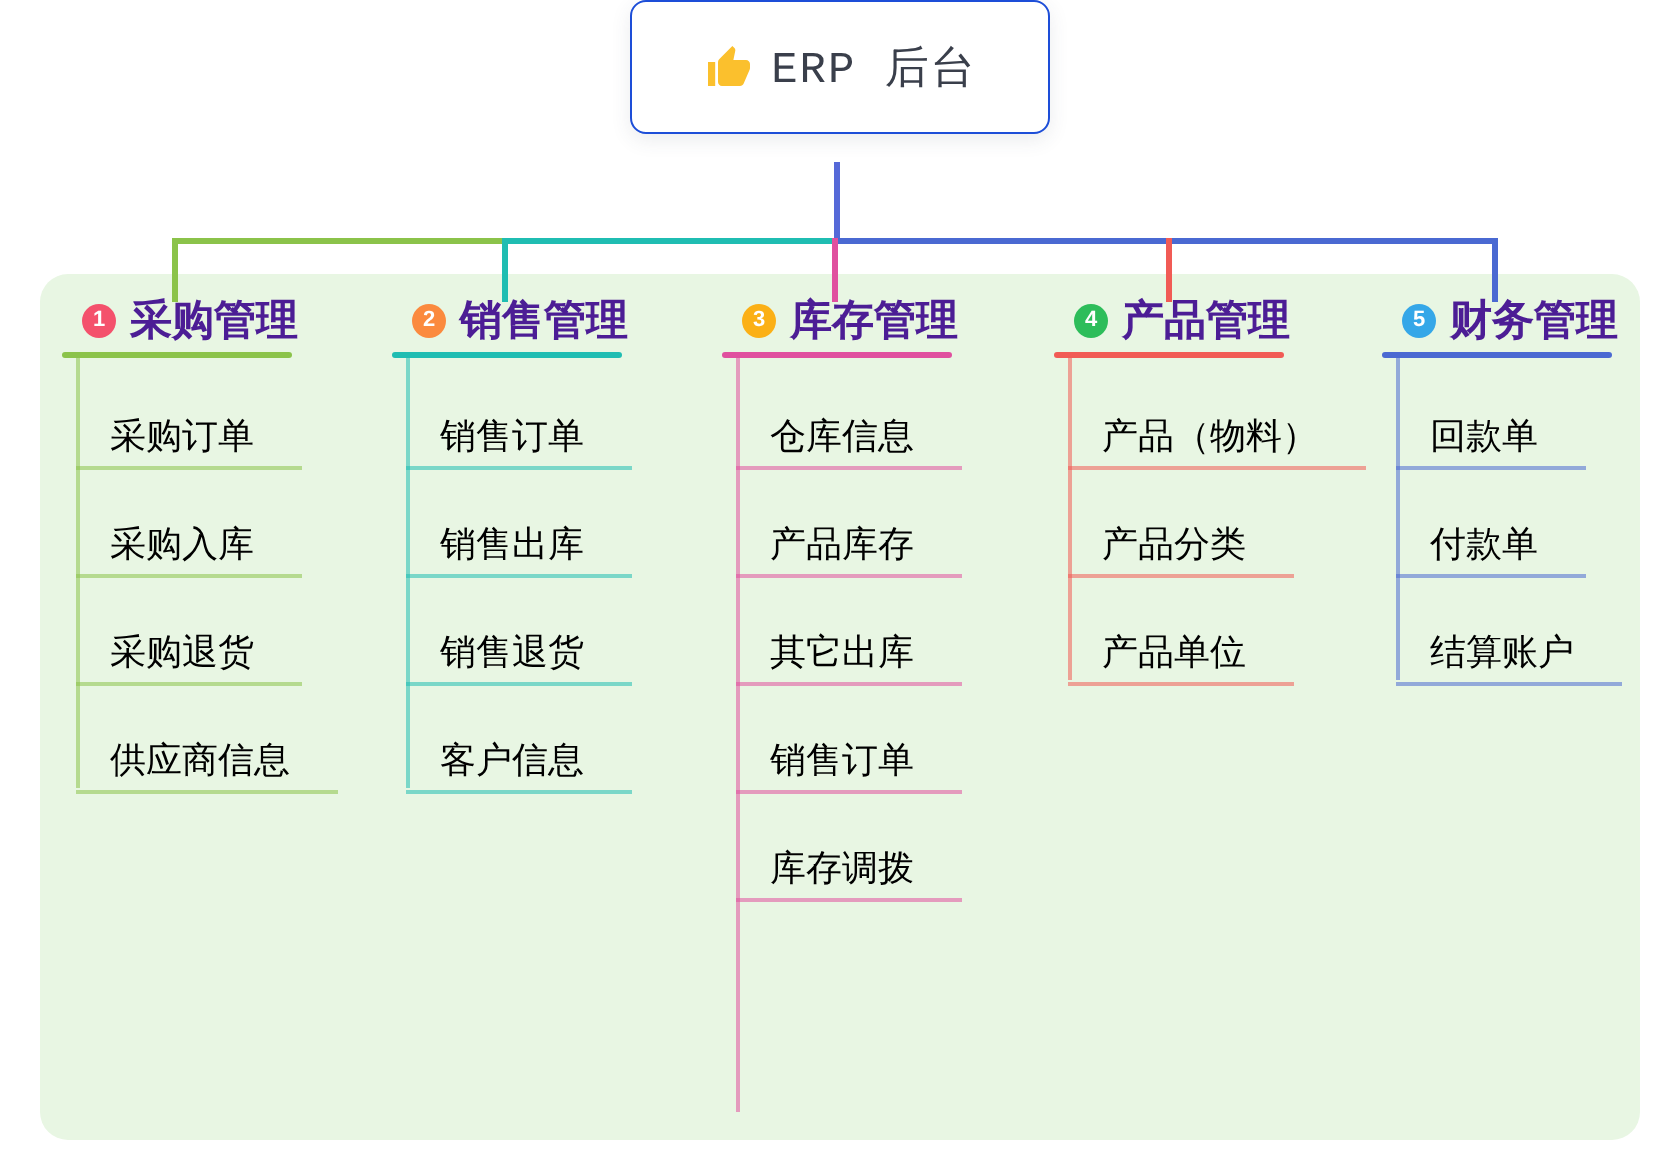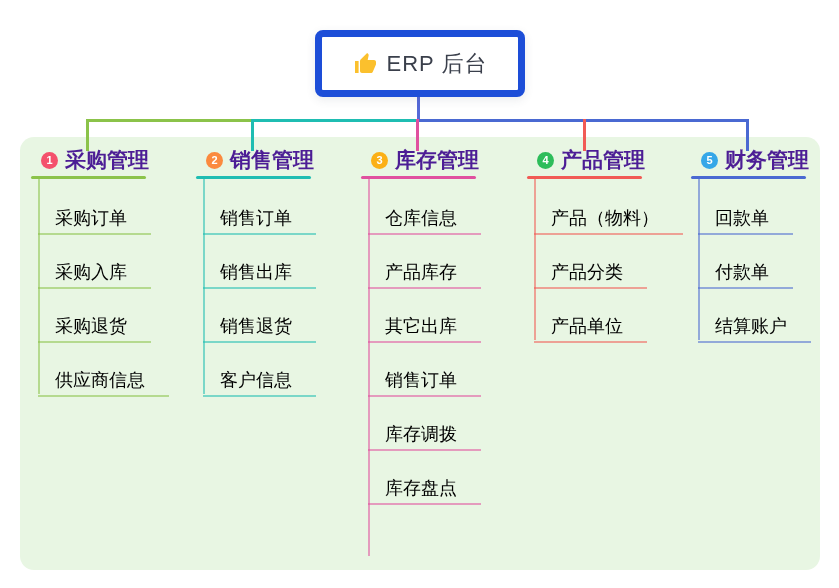--- a/index.html
+++ b/index.html
@@ -3,25 +3,25 @@
 <meta charset="utf-8">
 <style>
   * { margin:0; padding:0; box-sizing:border-box; }
   html,body { background:#fff; }
   body { font-family:"Liberation Sans","DejaVu Sans",sans-serif; }
   .stage { position:relative; width:839px; height:588px; background:#fff; overflow:hidden; }
 
   .panel { position:absolute; left:20px; top:137px; width:800px; height:433px;
            border-radius:14px; background:#e8f6e3; }
 
-  .root-card { position:absolute; left:315px; top:30px; width:210px; height:67px;
-               background:#fff; border:7px solid #1d4ed8; border-radius:8px;
+  .root-card { position:absolute; left:315px; top:0; width:210px; height:67px;
+               background:#fff; border:1px solid #1d4ed8; border-radius:8px;
                box-shadow:0 3px 10px rgba(60,70,90,.10);
                display:flex; align-items:center; justify-content:center; gap:10px;
-               z-index:3; cursor:pointer; }
+               z-index:3; cursor:pointer;font-family:Liberation Mono, monospace; }
   .root-card .label { font-size:22px; color:#3a3f4b; font-weight:500; letter-spacing:1px; }
   .root-card svg { width:24px; height:24px; }
 
   .line { position:absolute; z-index:2; }
   .hseg { top:119px; height:3px; }
   .vdrop { top:119px; width:3px; height:32px; }
   .root-vline { left:417px; top:81px; width:3px; height:40px; background:#5569d8; }
 
   .branch-underline { position:absolute; top:176px; width:115px; height:3px; border-radius:2px; z-index:2; }
   .branch-rail { position:absolute; top:179px; width:2px; opacity:.55; z-index:1; }
@@ -128,24 +128,20 @@
     <i class="child-underline-el" style="background-color: rgb(224, 80, 159);"></i>
   </div>
   <div class="child" style="left:368px;top:368px">
     <span class="child-label">销售订单</span>
     <i class="child-underline-el" style="background-color: rgb(224, 80, 159);"></i>
   </div>
   <div class="child" style="left:368px;top:422px">
     <span class="child-label">库存调拨</span>
     <i class="child-underline-el" style="background-color: rgb(224, 80, 159);"></i>
   </div>
-  <div class="child" style="left:368px;top:476px">
-    <span class="child-label">库存盘点</span>
-    <i class="child-underline-el" style="background-color: rgb(224, 80, 159);"></i>
-  </div>
 
   <div class="branch-head" style="left:527px">
     <span class="badge" style="background-color: rgb(45, 189, 90);">4</span>
     <span class="branch-label">产品管理</span>
   </div>
   <div class="branch-underline" style="left: 527px; background-color: rgb(241, 91, 85);"></div>
   <div class="branch-rail" style="left: 534px; height: 161px; background-color: rgb(241, 91, 85);"></div>
 
   <div class="child" style="left:534px;top:206px">
     <span class="child-label">产品（物料）</span>

